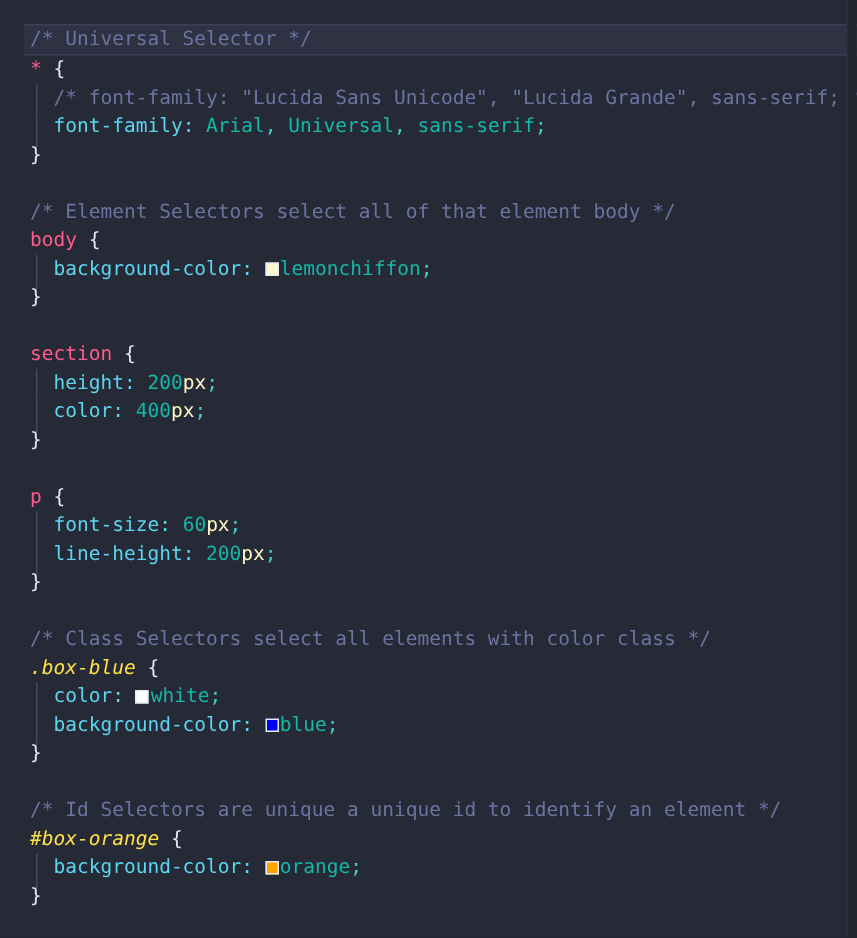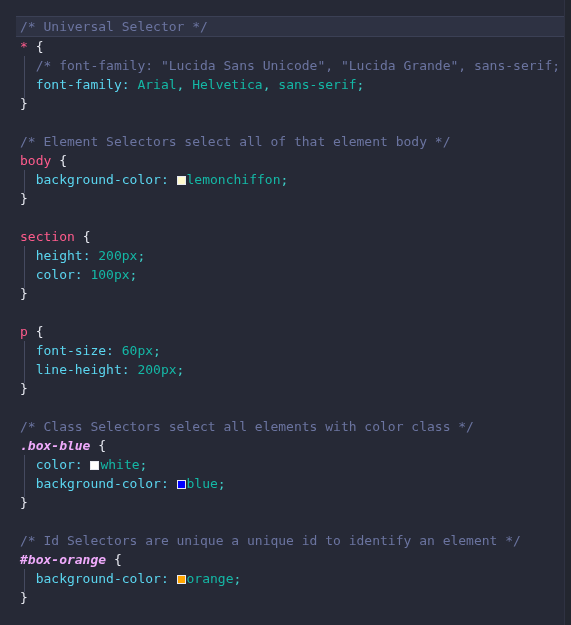--- a/index.html
+++ b/index.html
@@ -78,25 +78,25 @@
     left: 8px;
     top: 0;
     height: 4px;
     width: 1px;
     background: #454a60;
   }
 
   
   .cmt      { color: #6b74a0; }
   .el-sel   { color: #ff5c8d; }
-  .cls-sel  { color: #f0abfc; font-style: italic; font-weight: bold; }
+  .cls-sel  { color: #fde047; font-style: italic; font-weight: normal; }
   .brace    { color: #e8eaf2; }
   .prop     { color: #5bd6f0; }
   .val      { color: #14b8a6; }
-  .unit     { color: #14b8a6; }
+  .unit     { color: #fef9c3; }
   .punc     { color: #3fd0c9; }
   .colon    { color: #5bd6f0; }
 
   
   .swatch {
     display: inline-block;
     width: 9px;
     height: 9px;
     vertical-align: -1px;
     margin-right: 1px;
@@ -110,41 +110,41 @@
 <div id="editor">
 
   <div id="code">
 
     <div class="line current"><span class="cmt">/* Universal Selector */</span></div>
 
     <div class="line"><span class="el-sel">*</span><span class="brace"> </span><span class="brace">{</span></div>
 
     <div class="line guide">  <span class="cmt">/* font-family: "Lucida Sans Unicode", "Lucida Grande", sans-serif; */</span></div>
 
-    <div class="line guide">  <span class="prop">font-family</span><span class="colon">:</span> <span class="val">Arial</span><span class="punc">,</span> <span class="val">Helvetica</span><span class="punc">,</span> <span class="val">sans-serif</span><span class="punc">;</span></div>
+    <div class="line guide">  <span class="prop">font-family</span><span class="colon">:</span> <span class="val">Arial</span><span class="punc">,</span> <span class="val">Universal</span><span class="punc">,</span> <span class="val">sans-serif</span><span class="punc">;</span></div>
 
     <div class="line guide-tail"><span class="brace">}</span></div>
 
     <div class="line"> </div>
 
     <div class="line"><span class="cmt">/* Element Selectors select all of that element body */</span></div>
 
     <div class="line"><span class="el-sel">body</span> <span class="brace">{</span></div>
 
     <div class="line guide">  <span class="prop">background-color</span><span class="colon">:</span> <span class="swatch" style="background:#fffacd"></span><span class="val">lemonchiffon</span><span class="punc">;</span></div>
 
     <div class="line guide-tail"><span class="brace">}</span></div>
 
     <div class="line"> </div>
 
     <div class="line"><span class="el-sel">section</span> <span class="brace">{</span></div>
 
     <div class="line guide">  <span class="prop">height</span><span class="colon">:</span> <span class="val">200</span><span class="unit">px</span><span class="punc">;</span></div>
 
-    <div class="line guide">  <span class="prop">color</span><span class="colon">:</span> <span class="val">100</span><span class="unit">px</span><span class="punc">;</span></div>
+    <div class="line guide">  <span class="prop">color</span><span class="colon">:</span> <span class="val">400</span><span class="unit">px</span><span class="punc">;</span></div>
 
     <div class="line guide-tail"><span class="brace">}</span></div>
 
     <div class="line"> </div>
 
     <div class="line"><span class="el-sel">p</span> <span class="brace">{</span></div>
 
     <div class="line guide">  <span class="prop">font-size</span><span class="colon">:</span> <span class="val">60</span><span class="unit">px</span><span class="punc">;</span></div>
 
     <div class="line guide">  <span class="prop">line-height</span><span class="colon">:</span> <span class="val">200</span><span class="unit">px</span><span class="punc">;</span></div>

